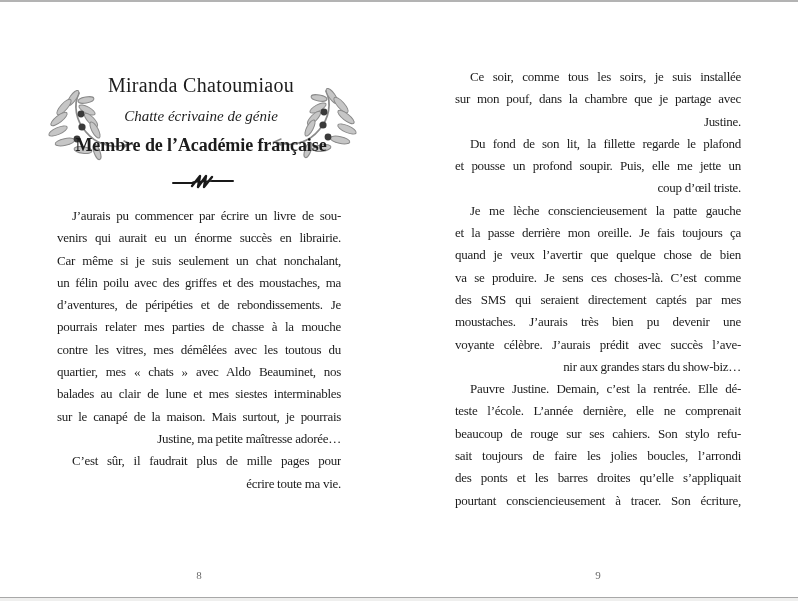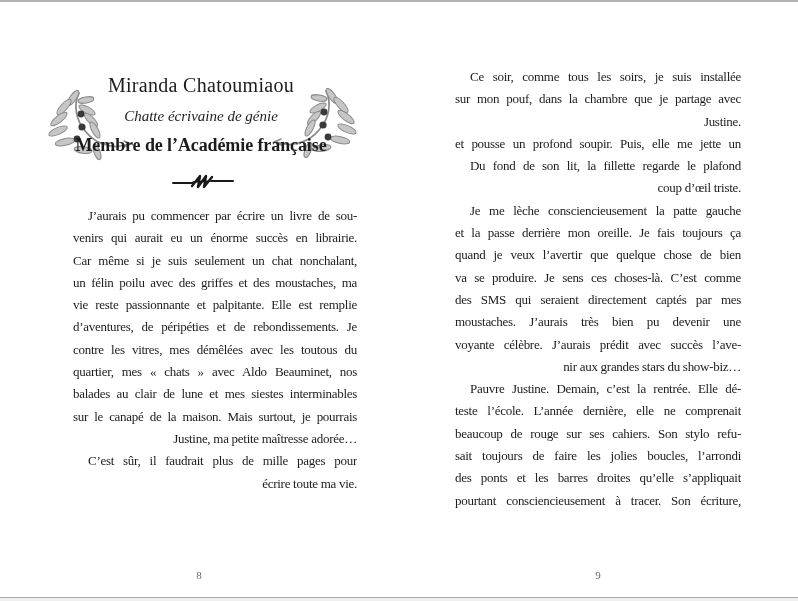--- a/index.html
+++ b/index.html
@@ -18,21 +18,21 @@
   .subtitle{font-size:15px;font-style:italic;margin-top:11px;line-height:18px;}
   .affiliation{font-size:18px;font-weight:bold;margin-top:12px;line-height:17px;letter-spacing:-.1px;}
   .divider{position:absolute;left:171px;top:170px;width:64px;height:24px;}
 
   .branch{position:absolute;width:112px;height:82px;}
   .branch.left{left:31px;top:90px;}
   .branch.right{left:262px;top:88px;transform:scaleX(-1);}
 
   
   .body-col{position:absolute;font-size:13px;letter-spacing:-0.28px;line-height:22.3px;}
-  .body-col.left{left:73px;top:205px;width:284px;}
+  .body-col.left{left:57px;top:205px;width:284px;}
   .body-col.right{left:455px;top:66px;width:286px;}
   .line{text-align:justify;height:22.3px;overflow:hidden;white-space:normal;}
   .line::after{content:"";display:inline-block;width:100%;height:0;}
   .line.first{text-indent:15px;}
   .line.last{text-align:right;}
   .line.last::after{content:none;}
 
   .folio{position:absolute;top:569px;font-size:11px;color:#6b6b6b;text-align:center;}
   .folio.left{left:57px;width:284px;}
   .folio.right{left:455px;width:286px;}
@@ -109,22 +109,22 @@
         <path d="M22 12 L42 11" stroke-width="1.4"></path>
       </g>
     </svg>
 
     <div class="body-col left">
         <div>
           <div class="line first">J’aurais pu commencer par écrire un livre de sou-</div>
           <div class="line">venirs qui aurait eu un énorme succès en librairie.</div>
           <div class="line">Car même si je suis seulement un chat nonchalant,</div>
           <div class="line">un félin poilu avec des griffes et des moustaches, ma</div>
-          <div class="line">vie reste passionnante et palpitante. Elle est remplie</div>
           <div class="line">d’aventures, de péripéties et de rebondissements. Je</div>
+          <div class="line">pourrais relater mes parties de chasse à la mouche</div>
           <div class="line">contre les vitres, mes démêlées avec les toutous du</div>
           <div class="line">quartier, mes « chats » avec Aldo Beauminet, nos</div>
           <div class="line">balades au clair de lune et mes siestes interminables</div>
           <div class="line">sur le canapé de la maison. Mais surtout, je pourrais</div>
           <div class="line last">Justine, ma petite maîtresse adorée…</div>
         </div>
         <div>
           <div class="line first">C’est sûr, il faudrait plus de mille pages pour</div>
           <div class="line last">écrire toute ma vie.</div>
         </div>
@@ -134,22 +134,22 @@
   </div>
 
   <div>
     <div class="body-col right">
         <div>
           <div class="line first">Ce soir, comme tous les soirs, je suis installée</div>
           <div class="line">sur mon pouf, dans la chambre que je partage avec</div>
           <div class="line last">Justine.</div>
         </div>
         <div>
+          <div class="line first">Du fond de son lit, la fillette regarde le plafond</div>
           <div class="line">et pousse un profond soupir. Puis, elle me jette un</div>
-          <div class="line first">Du fond de son lit, la fillette regarde le plafond</div>
           <div class="line last">coup d’œil triste.</div>
         </div>
         <div>
           <div class="line first">Je me lèche consciencieusement la patte gauche</div>
           <div class="line">et la passe derrière mon oreille. Je fais toujours ça</div>
           <div class="line">quand je veux l’avertir que quelque chose de bien</div>
           <div class="line">va se produire. Je sens ces choses-là. C’est comme</div>
           <div class="line">des SMS qui seraient directement captés par mes</div>
           <div class="line">moustaches. J’aurais très bien pu devenir une</div>
           <div class="line">voyante célèbre. J’aurais prédit avec succès l’ave-</div>

